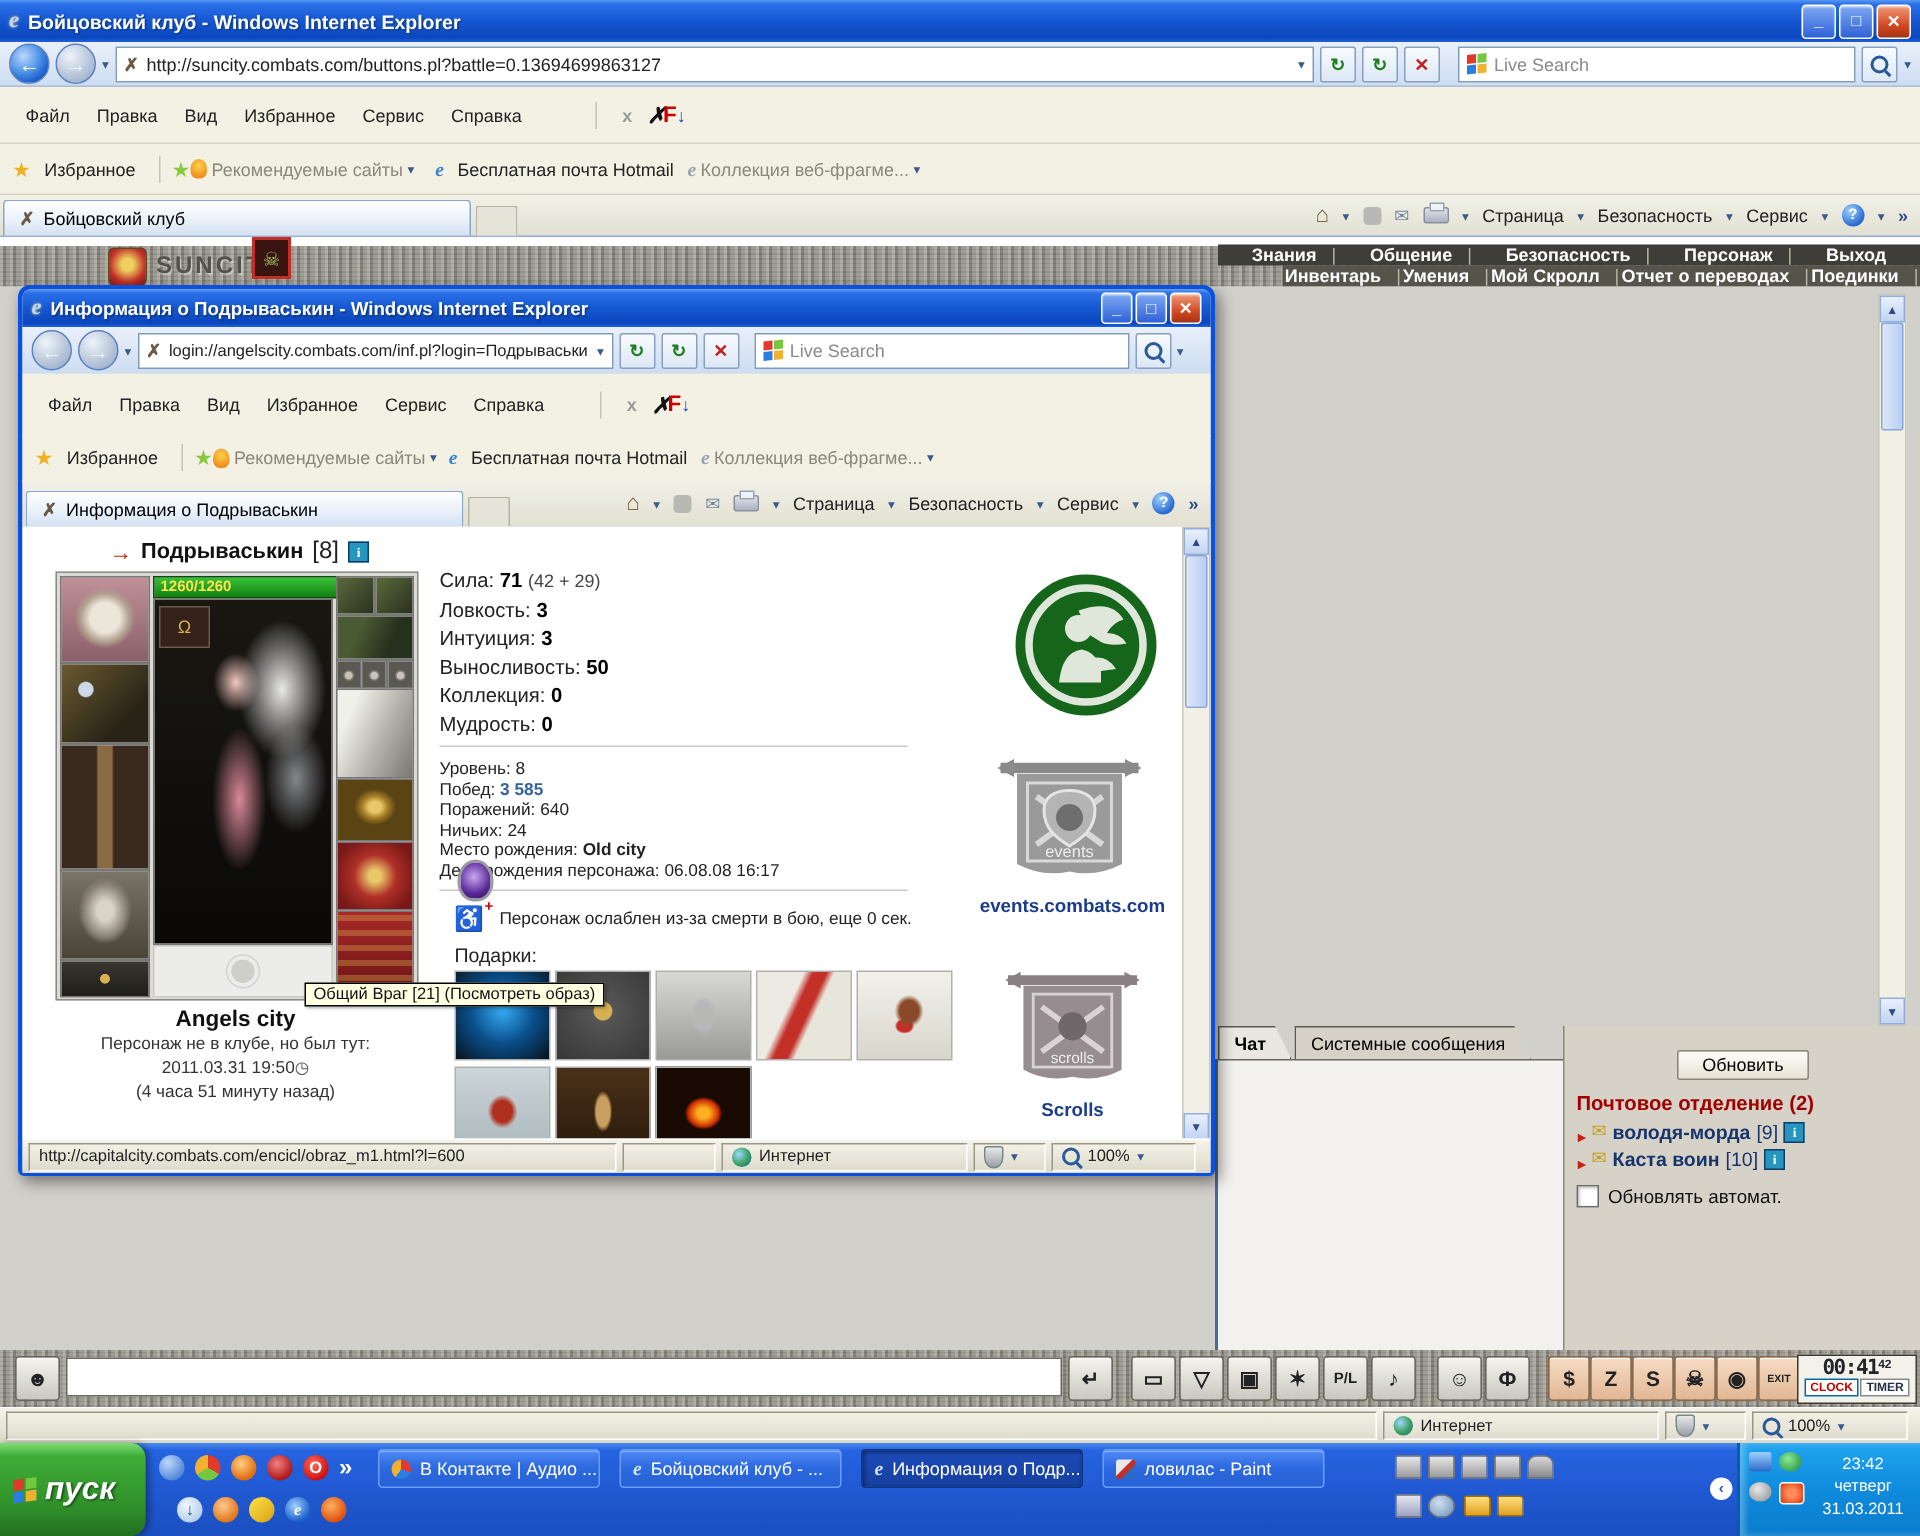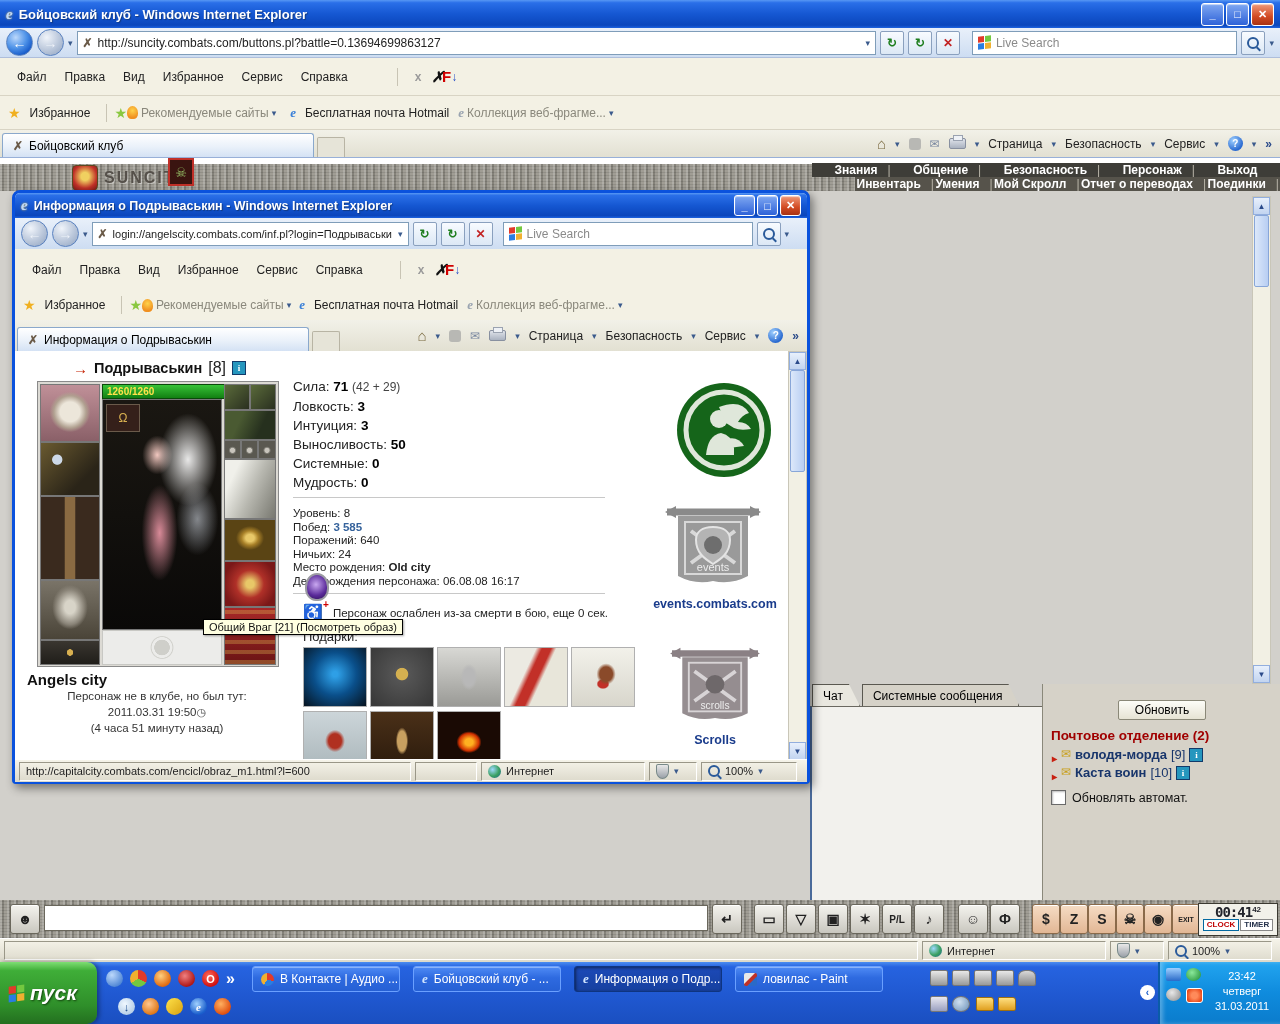--- a/index.html
+++ b/index.html
@@ -77,21 +77,21 @@
   .gnav .it:not(:last-child)::after{content:"|";color:#b8b4a8;margin-left:10px;font-weight:normal;}
   .suncity{font-weight:bold;font-size:16px;letter-spacing:2px;color:#55504a;text-shadow:1px 1px 0 rgba(255,255,255,.35);}
   .crest{width:24px;height:26px;background:radial-gradient(circle at 50% 40%,#f0d060 20%,#c03028 60%,#6a1414);border:1px solid #5a4a20;border-radius:4px 4px 8px 8px;}
   .skullbox{width:22px;height:24px;background:#3a1410;border:2px solid #c03028;display:flex;align-items:center;justify-content:center;color:#9ac86a;font-size:13px;}
   .xsb{background:#f2f0e4;border:1px solid #c9c6b8;}
   .xsb .sbbtn{position:absolute;left:0;right:0;height:16px;background:linear-gradient(#e8f0fc,#c2d4f0);
     border:1px solid #92aede;color:#2a4a8a;font-size:8px;display:flex;align-items:center;justify-content:center;}
   .xsb .thumb{position:absolute;left:1px;right:1px;background:linear-gradient(90deg,#dce8fa,#b8cef2);border:1px solid #88a6d8;border-radius:2px;}
   .ctab{height:21px;display:flex;align-items:center;padding:0 16px 0 10px;font-size:12px;border:1px solid #5a5850;border-bottom:none;
     clip-path:polygon(0 0,calc(100% - 11px) 0,100% 100%,0 100%);background:#d6d2c8;}
-  .ctab.on{font-weight:normal;background:#e9e7df;}
+  .ctab.on{font-weight:bold;background:#e9e7df;}
   .mailp{background:#d6d2c8;border-left:1px solid #8a887a;font-size:13px;}
   .btn-upd{font-size:12px;padding:2px 16px;background:linear-gradient(#fdfdf8,#e6e3d4);border:1px solid #8a8878;border-radius:2px;}
   .mail-title{color:#a00000;font-weight:bold;font-size:13.5px;}
   .mail-item{display:flex;align-items:center;gap:4px;font-size:13px;}
   .mail-link{color:#18356b;font-weight:bold;}
   .mail-lvl{color:#18356b;}
   .env{position:relative;width:18px;height:15px;flex:0 0 auto;}
   .env .e1{position:absolute;right:0;top:0;color:#c8a020;font-size:12px;}
   .env .e2{position:absolute;left:-1px;bottom:-2px;color:#c82010;font-size:10px;font-weight:bold;}
   .infoi{display:inline-flex;width:12px;height:12px;background:#2596be;border:1px solid #123a6a;color:#fff;
@@ -134,23 +134,23 @@
   .vwin{color:#36639c;font-weight:bold;}
   .vbold{font-weight:bold;}
   .hrl{border-top:1px solid #c8c8c8;height:0;}
   .medal{width:20px;height:24px;border-radius:50% 50% 45% 45%;border:2px solid #9a9aa2;
     background:radial-gradient(circle at 45% 40%,#c9a8f0,#5a2a9a 60%,#2a1050);}
   .wheel{color:#1a1a1a;font-size:16px;position:relative;}
   .wheel::after{content:"+";position:absolute;color:#d00000;font-weight:bold;font-size:10px;top:-4px;right:-6px;}
   .weaktxt{font-size:11.5px;color:#222;}
   .gift{position:absolute;width:62px;height:58px;border:1px solid #b0b0b0;}
   .tip{background:#ffffe1;border:1px solid #000;font-size:11px;color:#111;padding:1px 5px;white-space:nowrap;
-    box-shadow:1px 1px 2px rgba(0,0,0,.35);z-index:40;}
+    box-shadow:1px 1px 2px rgba(0,0,0,.35);z-index:40;margin-top:36px;}
   .bcap{font-weight:bold;color:#1a3c8c;font-size:12.5px;text-align:center;}
-  .clubn{font-weight:bold;font-size:15px;color:#111;text-align:left;}
+  .clubn{font-weight:bold;font-size:15px;color:#111;text-align:center;}
   .clubt{font-size:11.5px;color:#333;text-align:center;line-height:16px;}
   .clkico{color:#555;font-size:11px;}
   
   .taskbar{background:linear-gradient(180deg,#4b8df0 0%,#2663e0 8%,#1f57cf 60%,#1a4fc0 100%);}
   .start{display:flex;align-items:center;gap:7px;padding:0 20px 0 10px;height:100%;
     background:linear-gradient(180deg,#7ede73 0%,#3fae38 14%,#2f8f2a 70%,#236f1f 100%);
     border-radius:0 10px 10px 0;box-shadow:2px 0 5px rgba(0,0,0,.4);color:#fff;font-weight:bold;
     font-style:italic;font-size:21px;text-shadow:1px 1px 2px #14430f;}
   .task{position:absolute;top:4px;height:26px;width:148px;display:flex;align-items:center;gap:6px;padding:0 8px;
     background:linear-gradient(#4f8bf5,#2e6ae0 45%,#2660d4);border:1px solid #6aa0ff;border-radius:3px;
@@ -533,21 +533,21 @@
         <div class="clubt">Персонаж не в клубе, но был тут:</div>
         <div class="clubt"><span>2011.03.31 19:50</span><span class="clkico">◷</span></div>
         <div class="clubt">(4 часа 51 минуту назад)</div>
       </div>
 
       <div class="r" style="left:278px;top:26px;">
         <div class="srow"><span>Сила:</span> <b>71</b> <span class="ex">(42 + 29)</span></div>
         <div class="srow"><span>Ловкость:</span> <b>3</b></div>
         <div class="srow"><span>Интуиция:</span> <b>3</b></div>
         <div class="srow"><span>Выносливость:</span> <b>50</b></div>
-        <div class="srow"><span>Системные:</span> <b>0</b></div>
+        <div class="srow"><span>Коллекция:</span> <b>0</b></div>
         <div class="srow"><span>Мудрость:</span> <b>0</b></div>
       </div>
       <div class="r hrl" style="left:278px;top:146px;width:312px;"></div>
       <div class="r" style="left:278px;top:156px;">
         <div class="drow"><span>Уровень:</span> <span>8</span></div>
         <div class="drow"><span>Побед:</span> <span class="vwin">3 585</span></div>
         <div class="drow"><span>Поражений:</span> <span>640</span></div>
         <div class="drow"><span>Ничьих:</span> <span>24</span></div>
         <div class="drow"><span>Место рождения:</span> <span class="vbold">Old city</span></div>
         <div class="drow"><span>День рождения персонажа:</span> <span>06.08.08 16:17</span></div>

